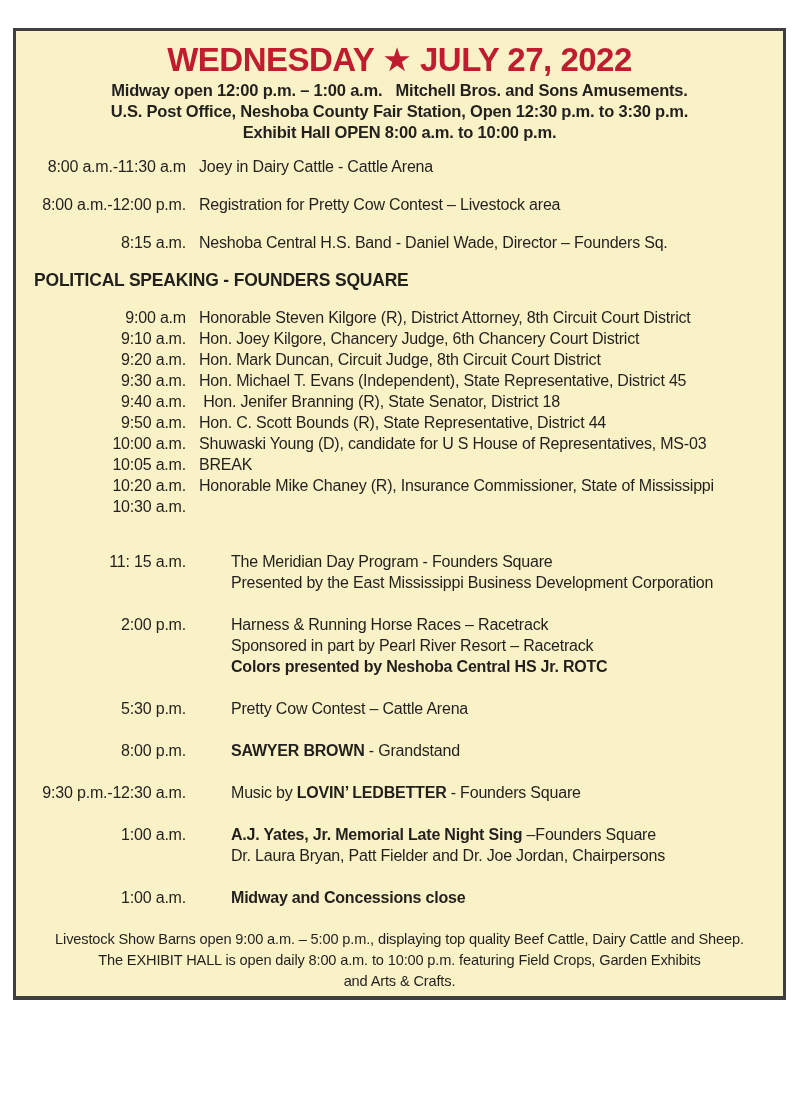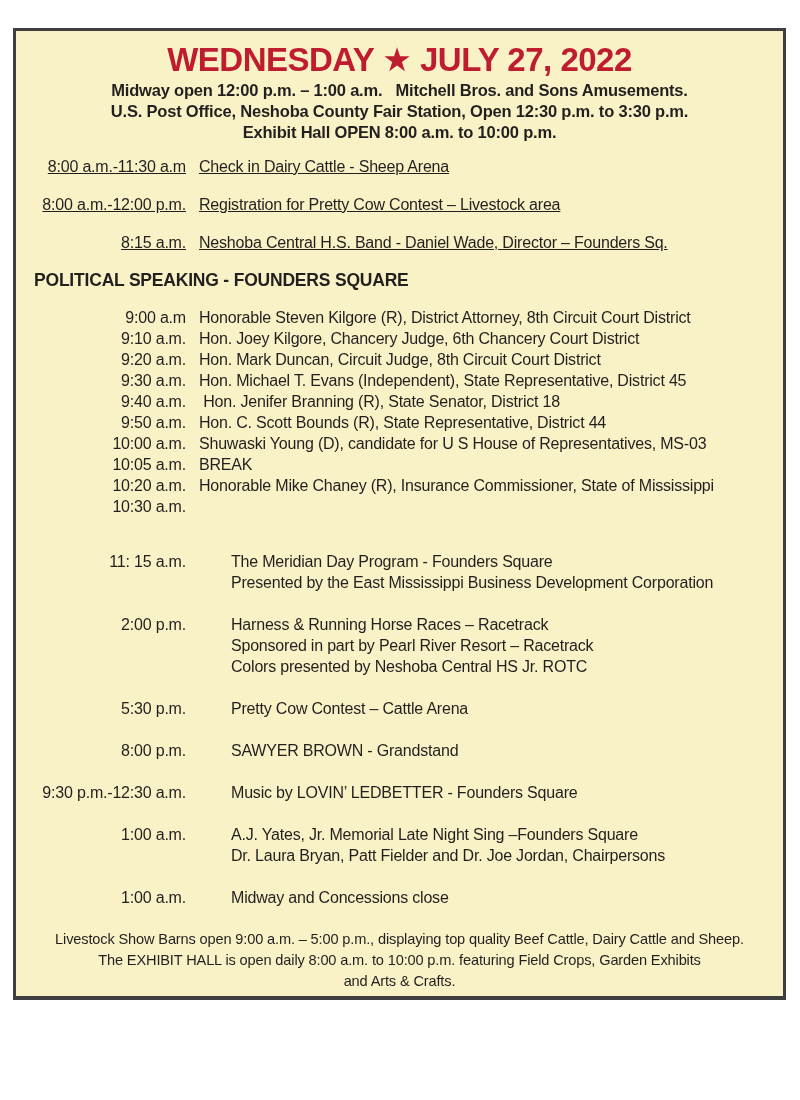--- a/index.html
+++ b/index.html
@@ -38,31 +38,31 @@
     text-align: center;
     font-weight: bold;
     font-size: 16.5px;
     line-height: 21px;
     letter-spacing: -0.2px;
     margin-bottom: 13px;
     white-space: pre-wrap;
   }
   .schedule { font-size: 16px; line-height: 21px; letter-spacing: -0.2px; }
   .row { display: flex; }
-  .row.normal { margin-bottom: 17px; text-decoration: underline; }
+  .row.normal { margin-bottom: 17px; }
   .row.tight  { margin-bottom: 0; }
   .row.loose  { margin-bottom: 21px; gap: 32px; }
   .time {
     flex: none;
     width: 152px;
     text-align: right;
     white-space: pre;
   }
   .desc { margin-left: 13px; white-space: pre-wrap; }
-  .b { font-weight: normal; text-align: right; }
+  .b { font-weight: bold; text-align: right; }
   .section-heading {
     font-weight: bold;
     font-size: 17.5px;
     letter-spacing: -0.2px;
     margin: 0 0 16px 0;
   }
   .spacer { height: 34px; }
   .footer {
     text-align: center;
     font-size: 14.6px;
@@ -74,21 +74,21 @@
 </style>
 </head>
 <body>
 
 <div class="sheet">
   <div class="title">WEDNESDAY ★ JULY 27, 2022</div>
   <div class="subtitles"><div>Midway open 12:00 p.m. – 1:00 a.m.   Mitchell Bros. and Sons Amusements.</div><div>U.S. Post Office, Neshoba County Fair Station, Open 12:30 p.m. to 3:30 p.m.</div><div>Exhibit Hall OPEN 8:00 a.m. to 10:00 p.m.</div></div>
   <div class="schedule">
       <div class="row normal">
         <div class="time">8:00 a.m.-11:30 a.m</div>
-        <div class="desc"><div><span>Check in Dairy Cattle - Sheep Arena</span></div></div>
+        <div class="desc"><div><span>Joey in Dairy Cattle - Cattle Arena</span></div></div>
       </div>
       <div class="row normal">
         <div class="time">8:00 a.m.-12:00 p.m.</div>
         <div class="desc"><div><span>Registration for Pretty Cow Contest – Livestock area</span></div></div>
       </div>
       <div class="row normal">
         <div class="time">8:15 a.m.</div>
         <div class="desc"><div><span>Neshoba Central H.S. Band - Daniel Wade, Director – Founders Sq.</span></div></div>
       </div>
       <div class="section-heading">POLITICAL SPEAKING - FOUNDERS SQUARE</div>

